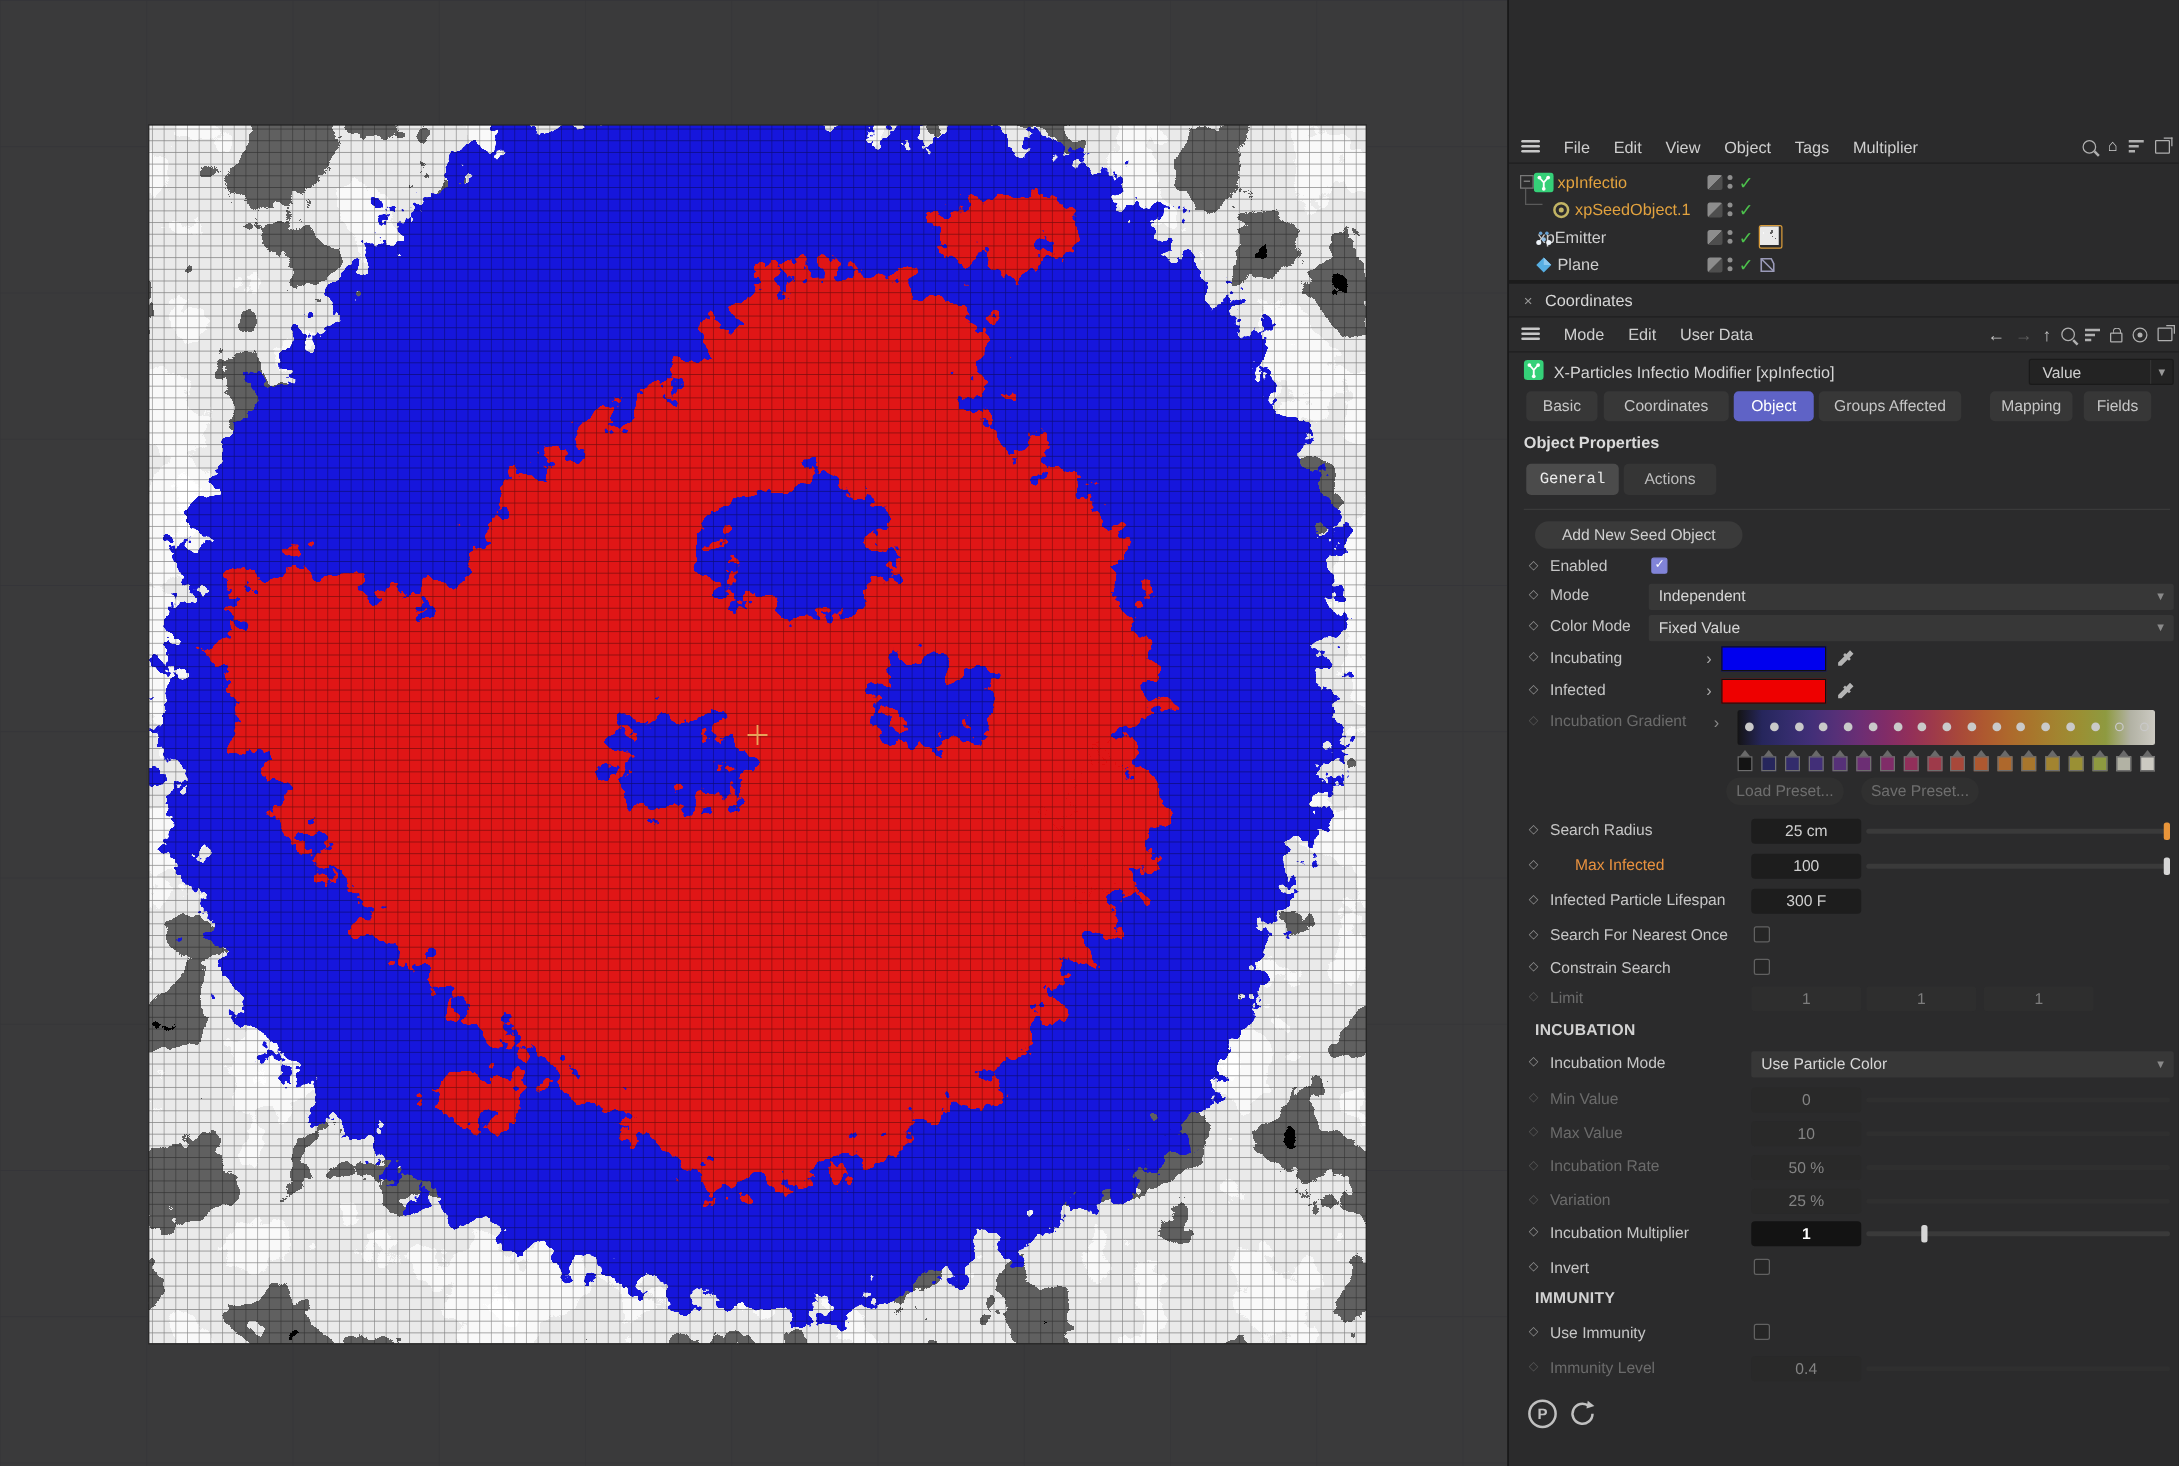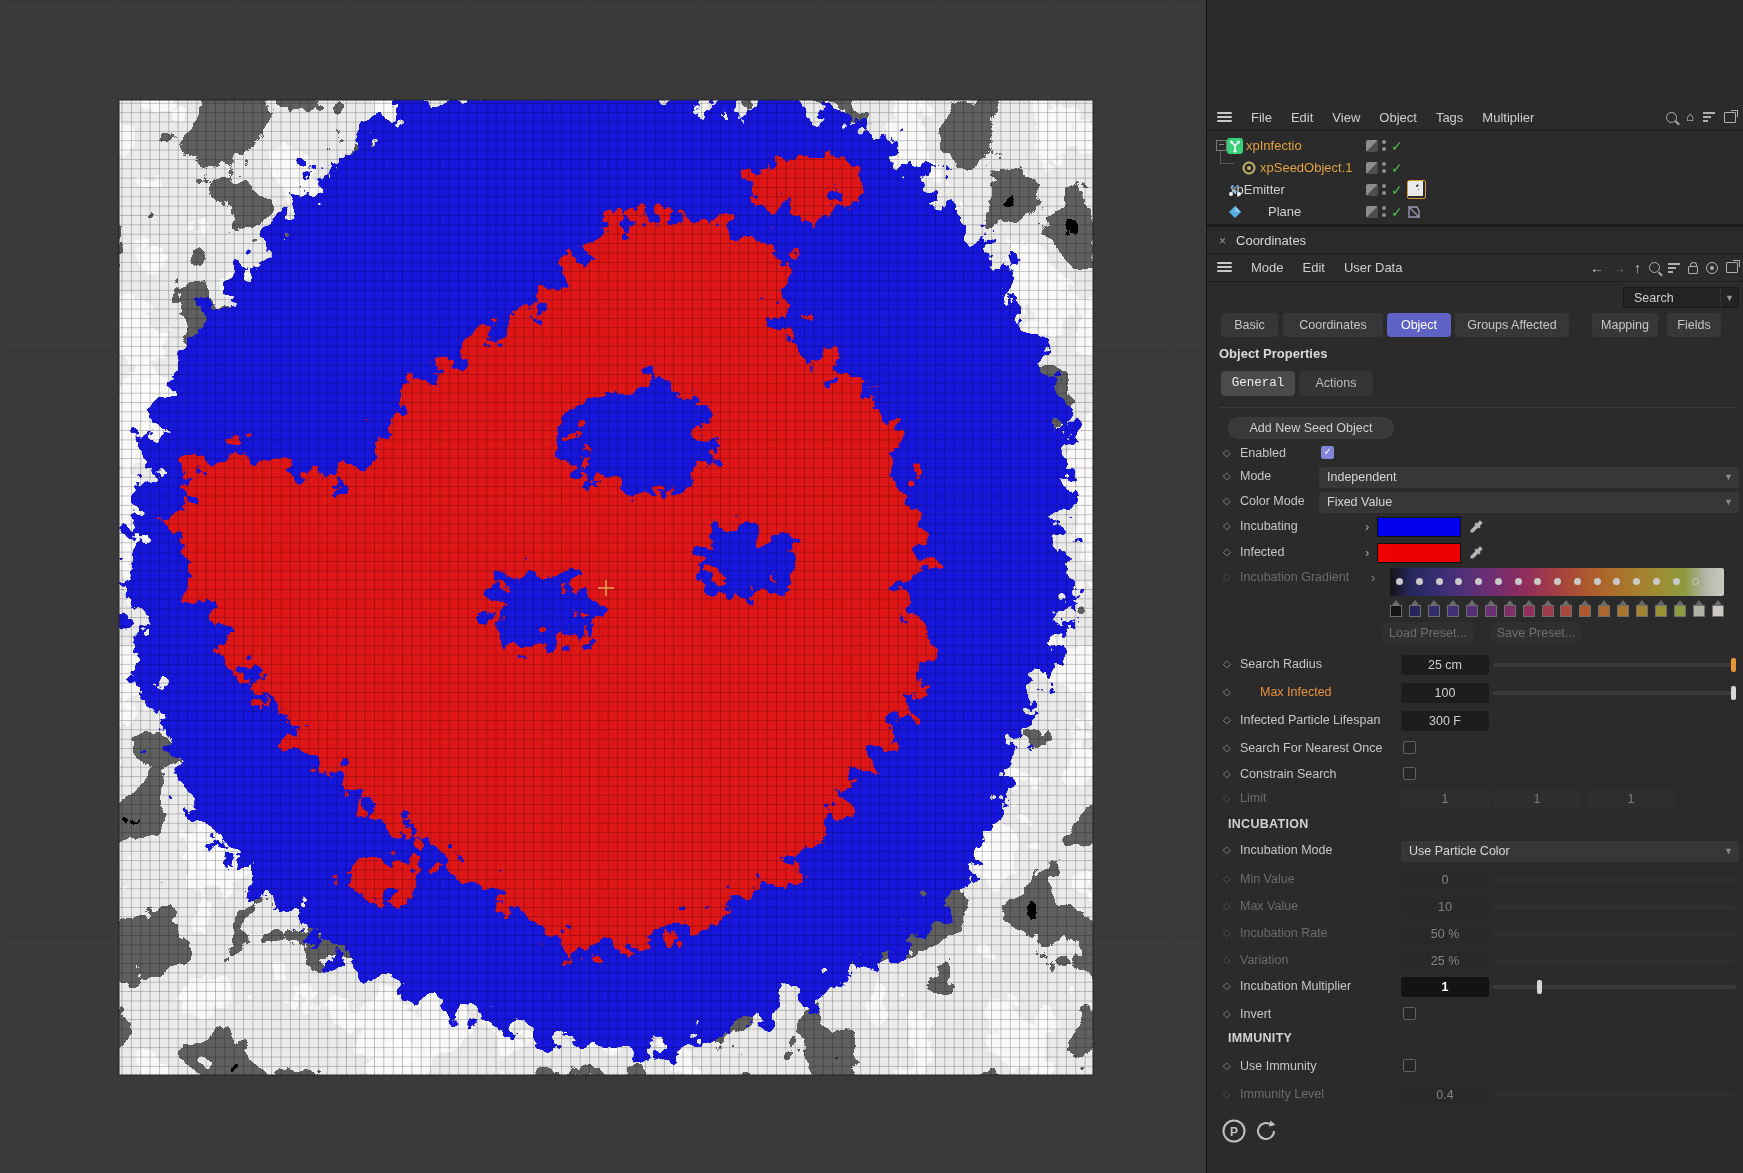--- a/index.html
+++ b/index.html
@@ -252,21 +252,21 @@
             </svg></span>
         </span>
     </div>
 
     <div class="orow" style="top:70px">
       <span class="oicon" style="left:20px">
         <svg width="16" height="16">
             <polygon points="8,2 14,8 8,14 2,8" fill="#56aee2"></polygon>
         <polygon points="8,2 14,8 8,8" fill="#8cc8ee"></polygon>
           </svg></span>
-      <span class="oname" style="margin-left:61px">Plane</span>
+      <span class="oname" style="margin-left:39px">Plane</span>
       <span class="oright">
           <span class="chip"></span>
         <span class="dots"></span>
         <span class="gcheck">✓</span>
         <span class="polytag">
           <svg width="14" height="14">
               <path d="M2 2h8l2 4v6H2z" fill="none" stroke="#9a9ab8" stroke-width="1.3"></path>
           <path d="M2 2l10 10" stroke="#9a9ab8" stroke-width="1.3"></path>
             </svg></span>
         </span>
@@ -298,22 +298,33 @@
     <span class="ic ic-filter">
         <i></i>
         <i></i>
         <i></i>
       </span>
     <span class="ic ic-lock"></span>
     <span class="ic ic-target"></span>
     <span class="ic ic-win"></span>
   </div>
 
+  <div class="hrow objtitle">
+    <span>
+      <svg width="16" height="16">
+          <rect width="16" height="16" rx="3" fill="#35d078"></rect>
+      <path d="M8 13V8 M8 8L4.5 4 M8 8L11.5 4" stroke="#fff" stroke-width="1.5" fill="none"></path>
+      <circle cx="4.5" cy="4" r="1.5" fill="#fff"></circle>
+          <circle cx="11.5" cy="4" r="1.5" fill="#fff"></circle>
+      <circle cx="8" cy="13" r="1.5" fill="#fff"></circle>
+        </svg></span>
+    <span class="t">X-Particles Infectio Modifier [xpInfectio]</span>
+  </div>
   <div class="preset">
-    <span>Search</span>
+    <span>Value</span>
     <span class="dd">▼</span>
   </div>
 
   <div class="tab" style="left:14px;width:57px">Basic</div>
   <div class="tab" style="left:76px;width:100px">Coordinates</div>
   <div class="tab active" style="left:180px;width:64px">Object</div>
   <div class="tab" style="left:248px;width:114px">Groups Affected</div>
   <div class="tab" style="left:385px;width:66px">Mapping</div>
   <div class="tab" style="left:460px;width:54px">Fields</div>
 

